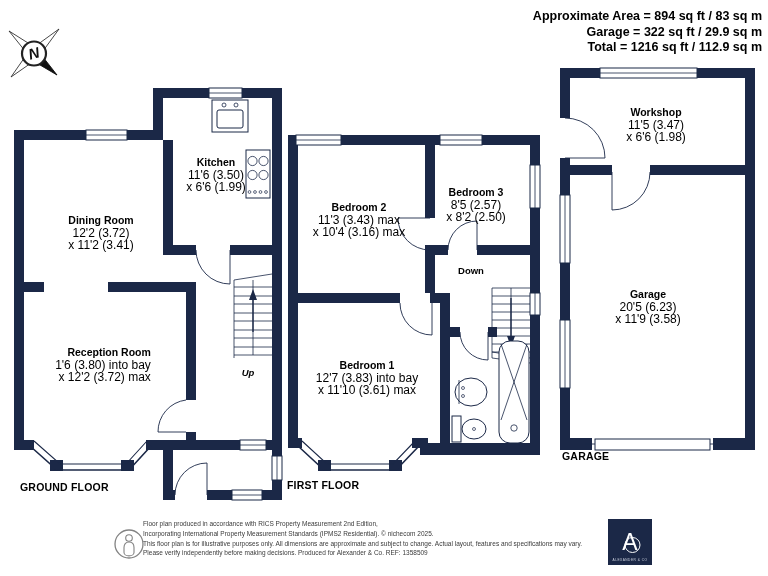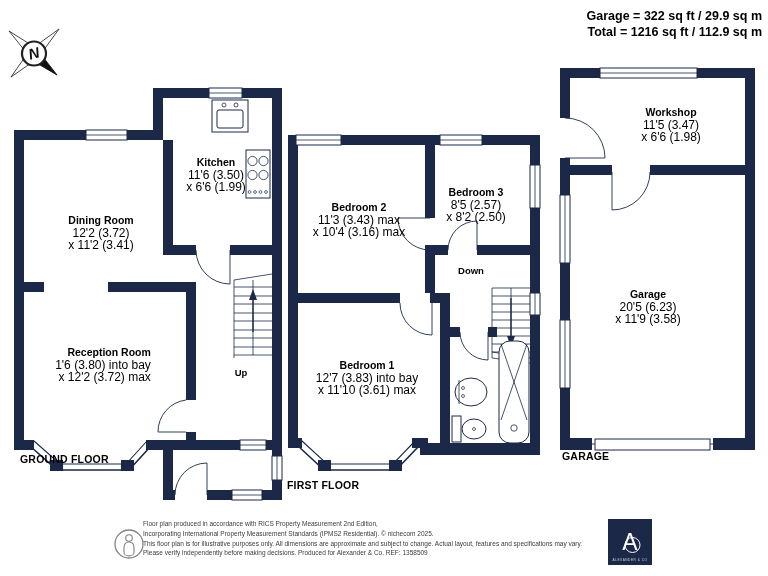--- a/index.html
+++ b/index.html
@@ -231,20 +231,21 @@
     <path d="M7,21 L55,65 M57,19 L9,67" stroke="#444" stroke-width="0.8" fill="none"></path>
     <polygon points="57,19 41.9,39.8 32,44 36.2,34.1" fill="#fff" stroke="#333" stroke-width="0.9"></polygon>
     <polygon points="7,21 27.8,34.1 32,44 22.1,39.8" fill="#fff" stroke="#333" stroke-width="0.9"></polygon>
     <polygon points="9,67 22.1,48.2 32,44 27.8,53.9" fill="#fff" stroke="#333" stroke-width="0.9"></polygon>
     <polygon points="55,65 36.2,53.9 32,44 41.9,48.2" fill="#111" stroke="#111" stroke-width="0.9"></polygon>
     <circle cx="32" cy="43.5" r="12" fill="#fff" stroke="#222" stroke-width="2.2"></circle>
     <text x="32" y="48.5" text-anchor="middle" font-size="15" font-weight="bold" font-style="italic" fill="#111" transform="rotate(-15 32 43.5)" font-family="Liberation Sans, sans-serif">N</text>
   </svg>
 
   <div class="hdr">
+    <div class="big">Approximate Area = 894 sq ft / 83 sq m</div>
     <div class="big">Garage = 322 sq ft / 29.9 sq m</div>
     <div class="big">Total = 1216 sq ft / 112.9 sq m</div>
   </div>
 
   <div class="room-label" style="left:101px;top:214px;">
     <span class="nm">Dining Room</span>
     <span class="dm">12'2 (3.72)</span>
     <span class="dm">x 11'2 (3.41)</span>
   </div>
   <div class="room-label" style="left:216px;top:156px;">
@@ -265,35 +266,35 @@
   <div class="room-label" style="left:476px;top:186px;">
     <span class="nm">Bedroom 3</span>
     <span class="dm">8'5 (2.57)</span>
     <span class="dm">x 8'2 (2.50)</span>
   </div>
   <div class="room-label" style="left:367px;top:359px;">
     <span class="nm">Bedroom 1</span>
     <span class="dm">12'7 (3.83) into bay</span>
     <span class="dm">x 11'10 (3.61) max</span>
   </div>
-  <div class="room-label" style="left:671px;top:106px;">
+  <div class="room-label" style="left:656px;top:106px;">
     <span class="nm">Workshop</span>
     <span class="dm">11'5 (3.47)</span>
     <span class="dm">x 6'6 (1.98)</span>
   </div>
   <div class="room-label" style="left:648px;top:288px;">
     <span class="nm">Garage</span>
     <span class="dm">20'5 (6.23)</span>
     <span class="dm">x 11'9 (3.58)</span>
   </div>
 
-  <div class="stair-label" style="left:241px;top:367px;">Up</div>
+  <div class="stair-label" style="left:248px;top:367px;font-style:italic;">Up</div>
   <div class="stair-label" style="left:471px;top:265px;">Down</div>
 
-  <div class="floor-label" style="left:20px;top:453px;">GROUND FLOOR</div>
+  <div class="floor-label" style="left:20px;top:481px;">GROUND FLOOR</div>
   <div class="floor-label" style="left:287px;top:479px;">FIRST FLOOR</div>
   <div class="floor-label" style="left:562px;top:450px;">GARAGE</div>
 
   <svg class="abs" style="left:112px;top:527px;" width="34" height="34" viewBox="0 0 34 34">
     <circle cx="17" cy="17" r="14" fill="none" stroke="#828282" stroke-width="1.3"></circle>
     <circle cx="17" cy="11" r="3.3" fill="none" stroke="#828282" stroke-width="1.1"></circle>
     <path d="M17,15 c-3.4,0 -5,2.5 -5,5.5 l0,5 a5,3.4 0 0 0 10,0 l0,-5 c0,-3 -1.6,-5.5 -5,-5.5 z" fill="none" stroke="#828282" stroke-width="1.1"></path>
   </svg>
 
   <div class="footer-text">

